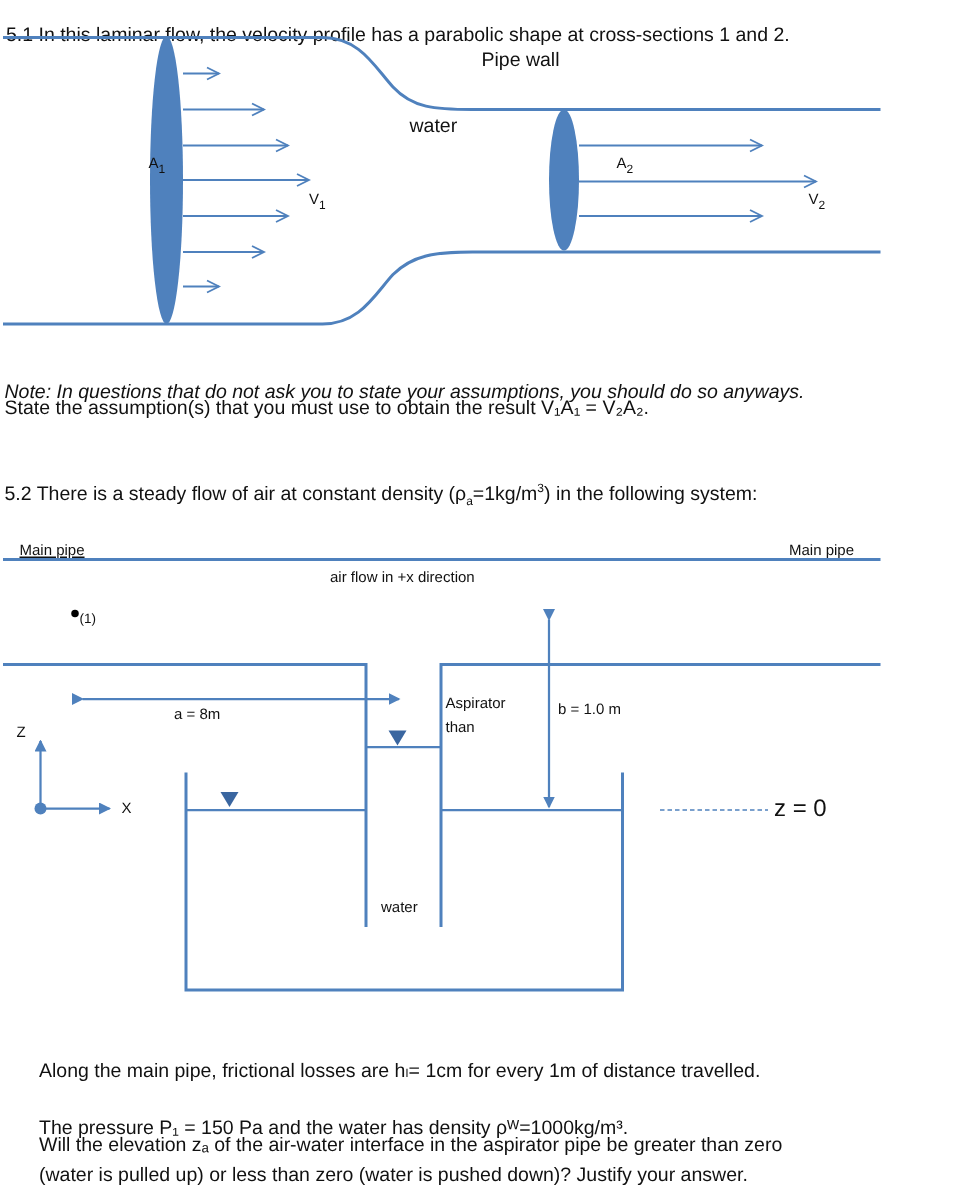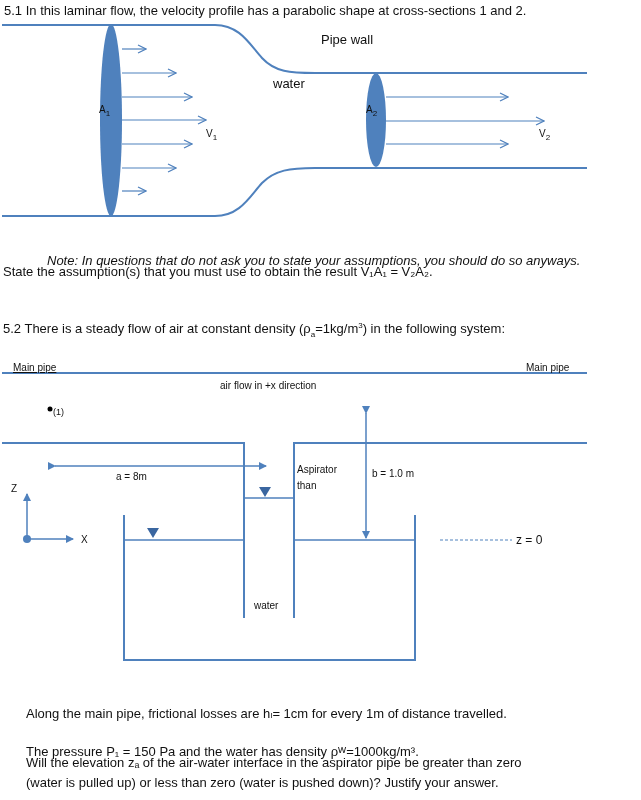--- a/index.html
+++ b/index.html
@@ -8,21 +8,21 @@
   .txt { position: absolute; font-size: 13px; white-space: nowrap; line-height: 16px; }
   .small { font-size: 10px; }
   .tiny { font-size: 9px; }
   .ital { font-style: italic; }
   svg { position: absolute; left: 0; top: 0; }
   sub, sup { font-size: 8px; }
 </style>
 </head>
 <body>
 
-<div class="txt" style="left:4px;top:3px;text-align:center;">5.1 In this laminar flow, the velocity profile has a parabolic shape at cross-sections 1 and 2.</div>
+<div class="txt" style="left:4px;top:15px;text-align:center;">5.1 In this laminar flow, the velocity profile has a parabolic shape at cross-sections 1 and 2.</div>
 
 <svg width="641" height="230">
   <defs>
     <marker id="ah" markerWidth="10" markerHeight="10" refX="9" refY="5" orient="auto" markerUnits="userSpaceOnUse">
       <path d="M1,1 L9,5 L1,9" fill="none" stroke="#4f81bd" stroke-width="1.2"></path>
     </marker>
   </defs>
 
   <path d="M2,25 L215,25 C240,25 250,45 262,58 C275,72 290,73 315,73 L587,73" fill="none" stroke="#4f81bd" stroke-width="2"></path>
   <path d="M2,216 L215,216 C240,216 250,196 262,183 C275,170 290,168 315,168 L587,168" fill="none" stroke="#4f81bd" stroke-width="2"></path>
@@ -44,26 +44,26 @@
   <g stroke="#4f81bd" stroke-width="1.2" fill="none">
     <line x1="386" y1="97" x2="508" y2="97" marker-end="url(#ah)"></line>
     <line x1="386" y1="121" x2="544" y2="121" marker-end="url(#ah)"></line>
     <line x1="386" y1="144" x2="508" y2="144" marker-end="url(#ah)"></line>
   </g>
 </svg>
 
 <div class="txt" style="left:273px;top:32px;margin-left:48px;">Pipe wall</div>
 <div class="txt" style="left:273px;top:76px;">water</div>
 <div class="txt small" style="left:99px;top:102px;"><span>A</span><sub>1</sub></div>
-<div class="txt small" style="left:366px;top:102px;"><span>A</span><sub>2</sub></div>
+<div class="txt small" style="left:366px;top:102px;padding-left:45px;"><span>A</span><sub>2</sub></div>
 <div class="txt small" style="left:206px;top:126px;"><span>V</span><sub>1</sub></div>
 <div class="txt small" style="left:539px;top:126px;"><span>V</span><sub>2</sub></div>
 
 <div class="txt" style="left:3px;top:234px;margin-top:30px;">State the assumption(s) that you must use to obtain the result V₁A₁ = V₂A₂.</div>
-<div class="txt ital" style="left:3px;top:253px;margin-left:44px;">Note: In questions that do not ask you to state your assumptions, you should do so anyways.</div>
+<div class="txt ital" style="left:3px;top:253px;">Note: In questions that do not ask you to state your assumptions, you should do so anyways.</div>
 
 <div class="txt" style="left:3px;top:318px;">
   <span>5.2 There is a steady flow of air at constant density (ρ</span><sub>a</sub><span>=1kg/m</span><sup>3</sup><span>) in the following system:</span>
 </div>
 
 <svg width="641" height="800">
   <defs>
     <marker id="fa" markerWidth="8" markerHeight="8" refX="7" refY="4" orient="auto" markerUnits="userSpaceOnUse">
       <path d="M0,0 L8,4 L0,8 Z" fill="#4f81bd"></path>
     </marker>
@@ -101,19 +101,19 @@
 <div class="txt small" style="left:13px;top:360px;text-decoration:underline;">Main pipe</div>
 <div class="txt small" style="left:526px;top:360px;">Main pipe</div>
 <div class="txt small" style="left:220px;top:378px;">air flow in +x direction</div>
 <div class="txt tiny" style="left:53px;top:404px;">(1)</div>
 <div class="txt small" style="left:116px;top:469px;">a = 8m</div>
 <div class="txt small" style="left:297px;top:462px;">Aspirator</div>
 <div class="txt small" style="left:297px;top:478px;">than</div>
 <div class="txt small" style="left:372px;top:466px;">b = 1.0 m</div>
 <div class="txt small" style="left:11px;top:481px;">Z</div>
 <div class="txt small" style="left:81px;top:532px;">X</div>
-<div class="txt" style="left:516px;top:532px;font-size:12px;">z = 0</div>
+<div class="txt" style="left:516px;top:532px;font-size:16px;">z = 0</div>
 <div class="txt small" style="left:254px;top:598px;">water</div>
 
 <div class="txt" style="left:26px;top:706px;">Along the main pipe, frictional losses are hₗ= 1cm for every 1m of distance travelled.</div>
 <div class="txt" style="left:26px;top:744px;text-align:right;">The pressure P₁ = 150 Pa and the water has density ρᵂ=1000kg/m³.</div>
 <div class="txt" style="left:26px;top:755px;">Will the elevation zₐ of the air-water interface in the aspirator pipe be greater than zero</div>
 <div class="txt" style="left:26px;top:775px;text-align:right;">(water is pulled up) or less than zero (water is pushed down)?  Justify your answer.</div>
 
 </body></html>

